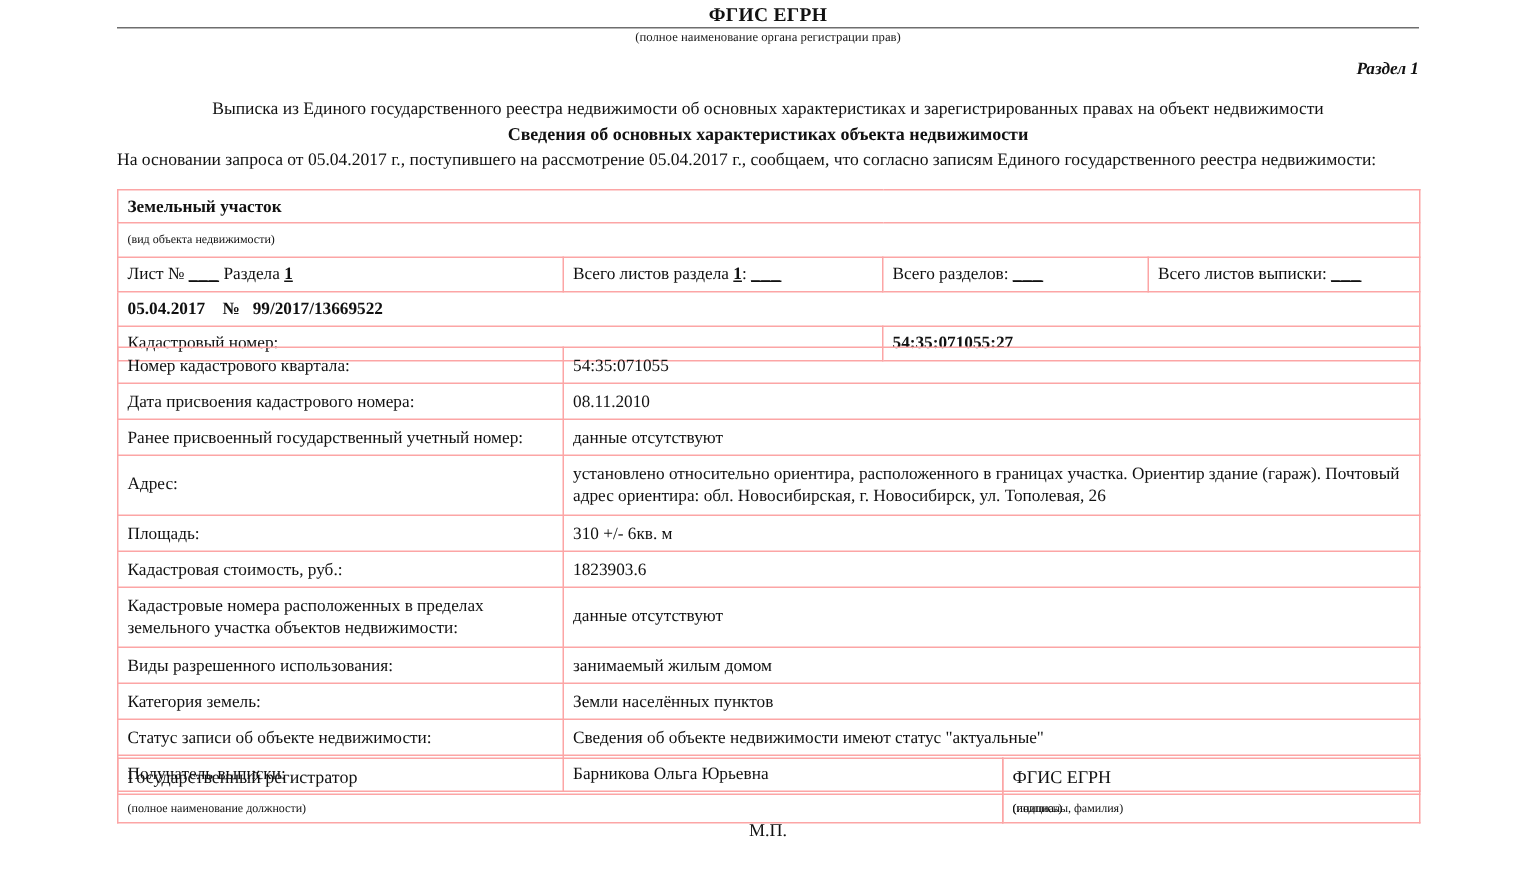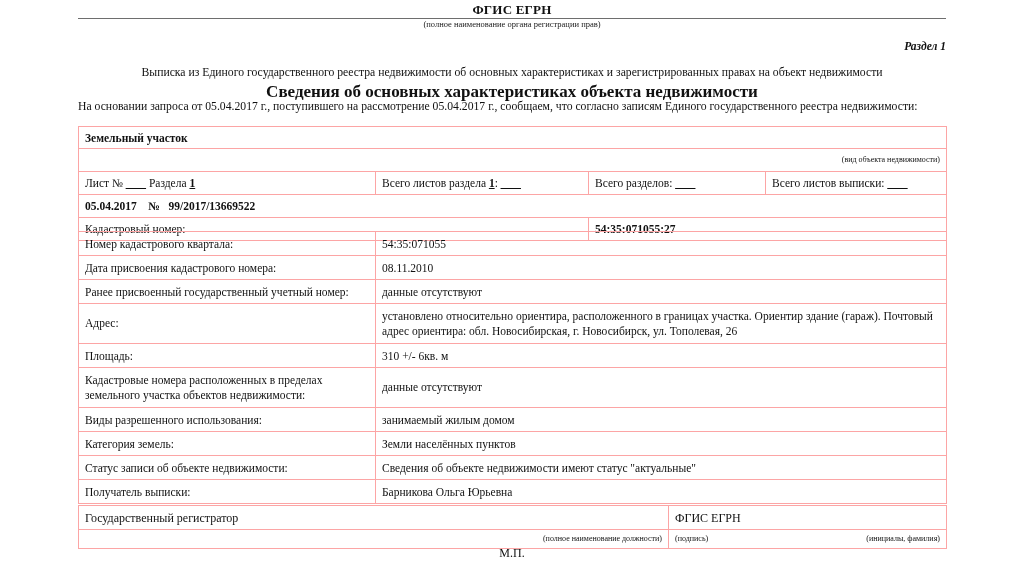--- a/index.html
+++ b/index.html
@@ -62,21 +62,21 @@
     left: 78px; top: 66px;
     width: 868px;
     text-align: center;
     font-size: 11.7px;
   }
   .doc-title-2 {
     position: absolute;
     left: 78px; top: 82px;
     width: 868px;
     text-align: center;
-    font-size: 17px;
+    font-size: 12px;
     font-weight: bold;
   }
   .intro {
     position: absolute;
     left: 78px; top: 99px;
     width: 872px;
     font-size: 11.7px;
     line-height: 15px;
     text-align: left;
   }
@@ -98,21 +98,21 @@
   .u1 {
     font-weight: bold;
     text-decoration: underline;
   }
   .blank {
     text-decoration: underline;
     letter-spacing: 1px;
   }
   .tiny-caption {
     font-size: 8px;
-    text-align: right;
+    text-align: left;
     line-height: 10px;
     padding: 1px 2px;
   }
 
   
   #top-table { left: 78px; top: 126px; width: 868px; }
   #top-table td { height: 18px; }
   #top-table .row-kind td { height: 17px; font-weight: bold; }
 
   
@@ -218,20 +218,24 @@
         </tr>
         <tr>
           <td class="label multi" style="height: 33px;">Адрес:</td>
           <td class="multi" style="height: 33px;">установлено относительно ориентира, расположенного в границах участка. Ориентир здание (гараж). Почтовый адрес ориентира: обл. Новосибирская, г. Новосибирск, ул. Тополевая, 26</td>
         </tr>
         <tr>
           <td class="label">Площадь:</td>
           <td>310 +/- 6кв. м</td>
         </tr>
         <tr>
+          <td class="label">Кадастровая стоимость, руб.:</td>
+          <td>1823903.6</td>
+        </tr>
+        <tr>
           <td class="label multi" style="height: 33px;">Кадастровые номера расположенных в пределах земельного участка объектов недвижимости:</td>
           <td class="multi" style="height: 33px;">данные отсутствуют</td>
         </tr>
         <tr>
           <td class="label">Виды разрешенного использования:</td>
           <td>занимаемый жилым домом</td>
         </tr>
         <tr>
           <td class="label">Категория земель:</td>
           <td>Земли населённых пунктов</td>

